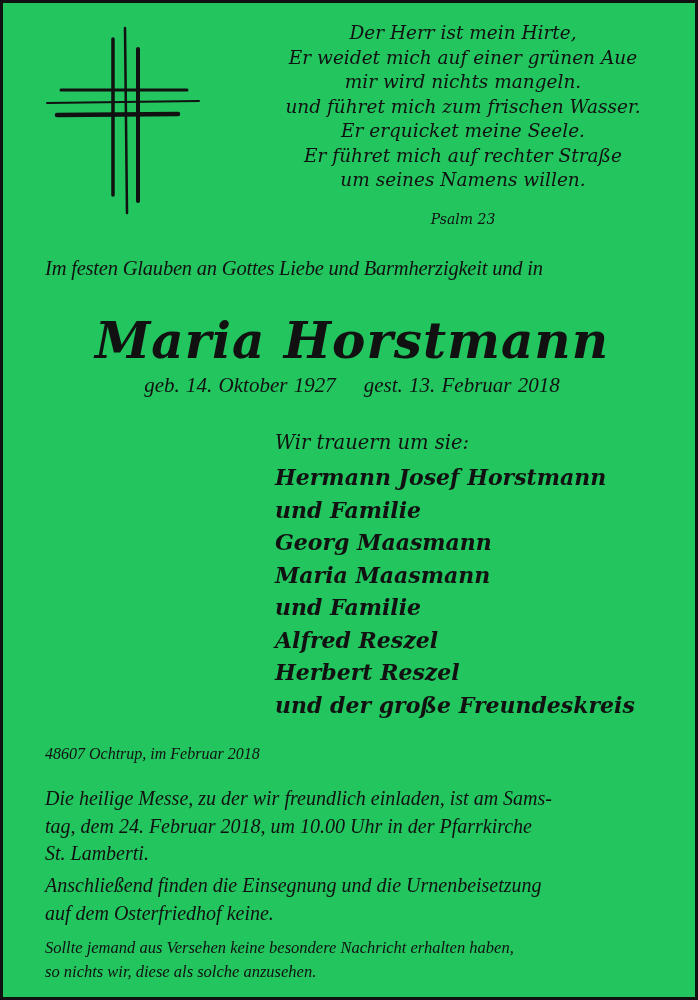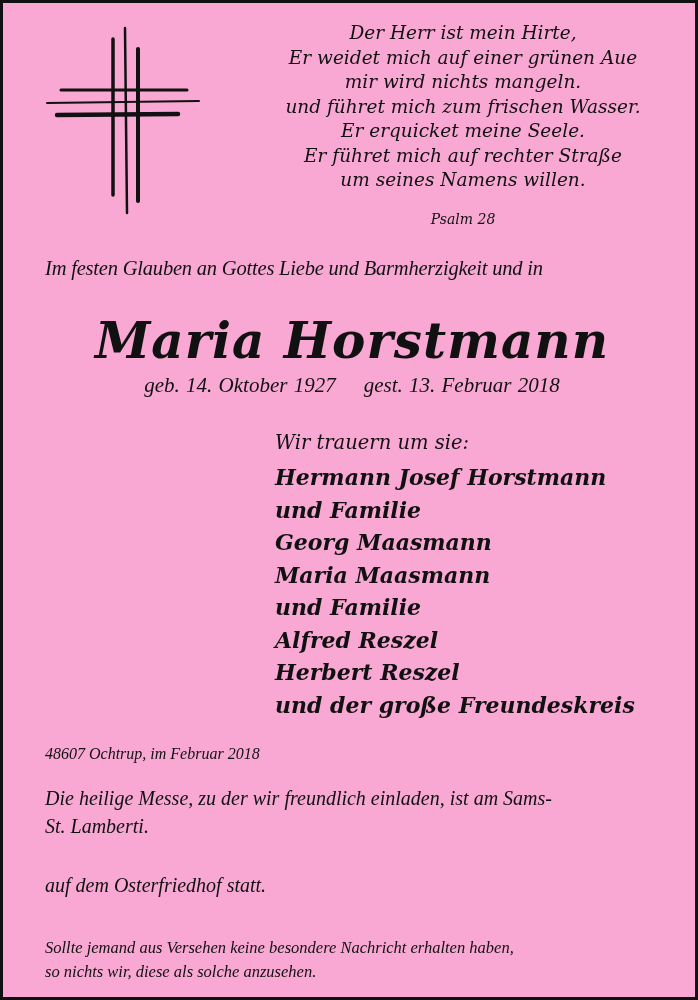--- a/index.html
+++ b/index.html
@@ -1,17 +1,17 @@
 <!DOCTYPE html>
 <html><head>
 <meta charset="utf-8">
 <style>
   html, body { margin:0; padding:0; background:#ffffff; }
   body { width:698px; height:1000px; position:relative; overflow:hidden; }
-  .frame { position:absolute; left:0; top:0; width:692px; height:994px; border:3px solid #111; background:#f9a8d4; }
+  .frame { position:absolute; left:0; top:0; width:692px; height:994px; border:3px solid #111; background:#22c55e; }
   .serif { font-family:"DejaVu Serif", "Liberation Serif", serif; font-style:italic; color:#111; }
   .lib { font-family:"Liberation Serif", serif; font-style:italic; color:#111; }
   .cross { position:absolute; left:40px; top:22px; width:160px; height:192px; }
   .cross svg { width:100%; height:100%; }
   .psalm { position:absolute; left:260px; top:18px; width:400px; text-align:center; font-size:18.5px; line-height:24.5px; }
   .psalm-ref { position:absolute; left:260px; top:208px; width:400px; text-align:center; font-size:14px; }
   .intro { position:absolute; left:42px; top:252px; width:620px; font-size:20.5px; line-height:27px; letter-spacing:-0.2px; }
   .name { position:absolute; left:0; top:308px; width:698px; text-align:center; font-size:50px; font-weight:bold; letter-spacing:1px; }
   .dates { position:absolute; left:0; top:370px; width:698px; text-align:center; font-size:21px; word-spacing:1px; }
   .dates span.gap { display:inline-block; width:28px; }
@@ -43,21 +43,21 @@
 
   <div class="psalm serif">
     <span class="line">Der Herr ist mein Hirte,</span>
     <span class="line">Er weidet mich auf einer grünen Aue</span>
     <span class="line">mir wird nichts mangeln.</span>
     <span class="line">und führet mich zum frischen Wasser.</span>
     <span class="line">Er erquicket meine Seele.</span>
     <span class="line">Er führet mich auf rechter Straße</span>
     <span class="line">um seines Namens willen.</span>
   </div>
-  <div class="psalm-ref serif">Psalm 28</div>
+  <div class="psalm-ref serif">Psalm 23</div>
 
   <div class="intro lib">
     <span class="line">Im festen Glauben an Gottes Liebe und Barmherzigkeit und in</span>
   </div>
 
   <div class="name serif">Maria Horstmann</div>
 
   <div class="dates lib">
     <span>geb. 14. Oktober 1927</span><span class="gap"></span><span>gest. 13. Februar 2018</span>
   </div>
@@ -72,25 +72,27 @@
     <span class="line">und Familie</span>
     <span class="line">Alfred Reszel</span>
     <span class="line">Herbert Reszel</span>
     <span class="line">und der große Freundeskreis</span>
   </div>
 
   <div class="place lib">48607 Ochtrup, im Februar 2018</div>
 
   <div class="mass lib">
     <span class="line">Die heilige Messe, zu der wir freundlich einladen, ist am Sams-</span>
+    <span class="line">tag, dem 24. Februar 2018, um 10.00 Uhr in der Pfarrkirche</span>
     <span class="line">St. Lamberti.</span>
   </div>
 
   <div class="after lib">
-    <span class="line">auf dem Osterfriedhof statt.</span>
+    <span class="line">Anschließend finden die Einsegnung und die Urnenbeisetzung</span>
+    <span class="line">auf dem Osterfriedhof keine.</span>
   </div>
 
   <div class="note lib">
     <span class="line">Sollte jemand aus Versehen keine besondere Nachricht erhalten haben,</span>
     <span class="line">so nichts wir, diese als solche anzusehen.</span>
   </div>
 
 </div>
 
 </body></html>

